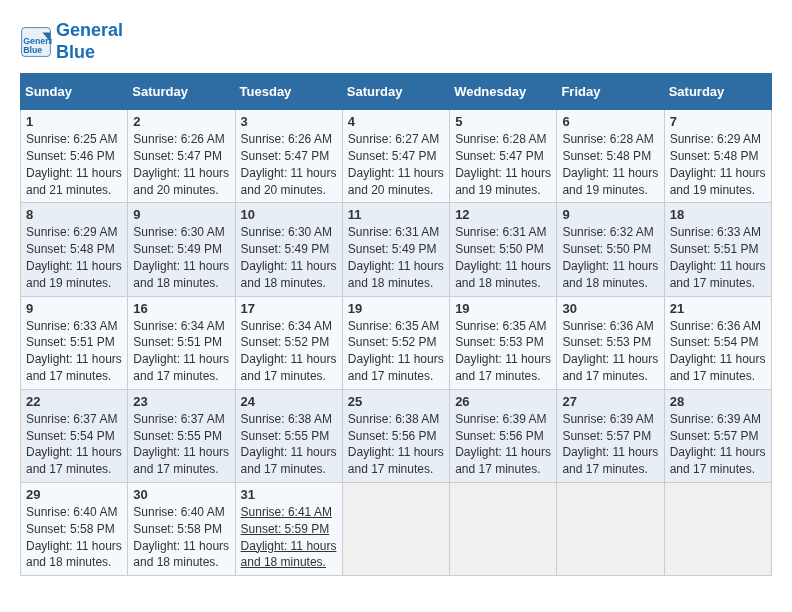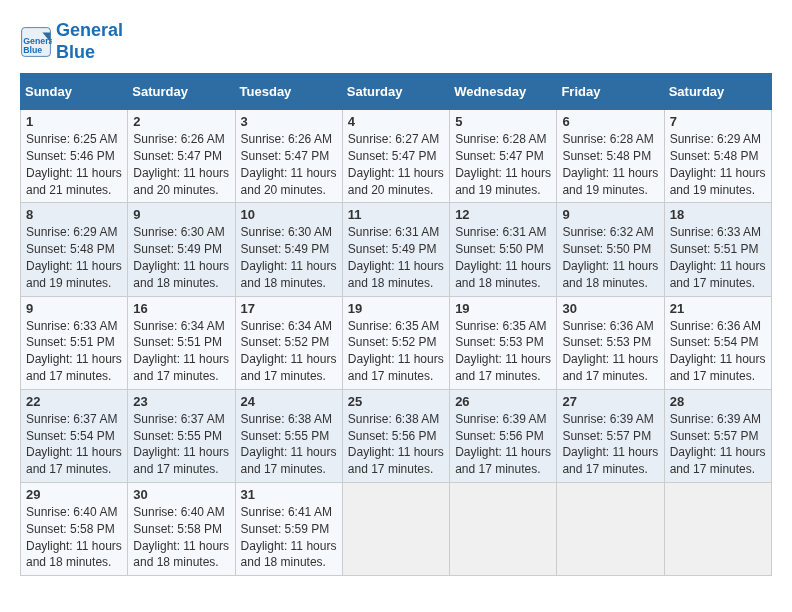--- a/index.html
+++ b/index.html
@@ -341,21 +341,21 @@
         </td>
         <td>
           <span class="day-num">30</span>
           <div class="cell-info" style="white-space: pre-line;">Sunrise: 6:40 AM
 Sunset: 5:58 PM
 Daylight: 11 hours
 and 18 minutes.</div>
         </td>
         <td>
           <span class="day-num">31</span>
-          <div class="cell-info" style="white-space: pre-line;">Sunrise: 6:41 AM
+          <div class="cell-info" style="white-space: pre-line; text-decoration: underline;">Sunrise: 6:41 AM
 Sunset: 5:59 PM
 Daylight: 11 hours
 and 18 minutes.</div>
         </td>
         <td class="empty"></td>
         <td class="empty"></td>
         <td class="empty"></td>
         <td class="empty"></td>
       </tr>
     </tbody>

